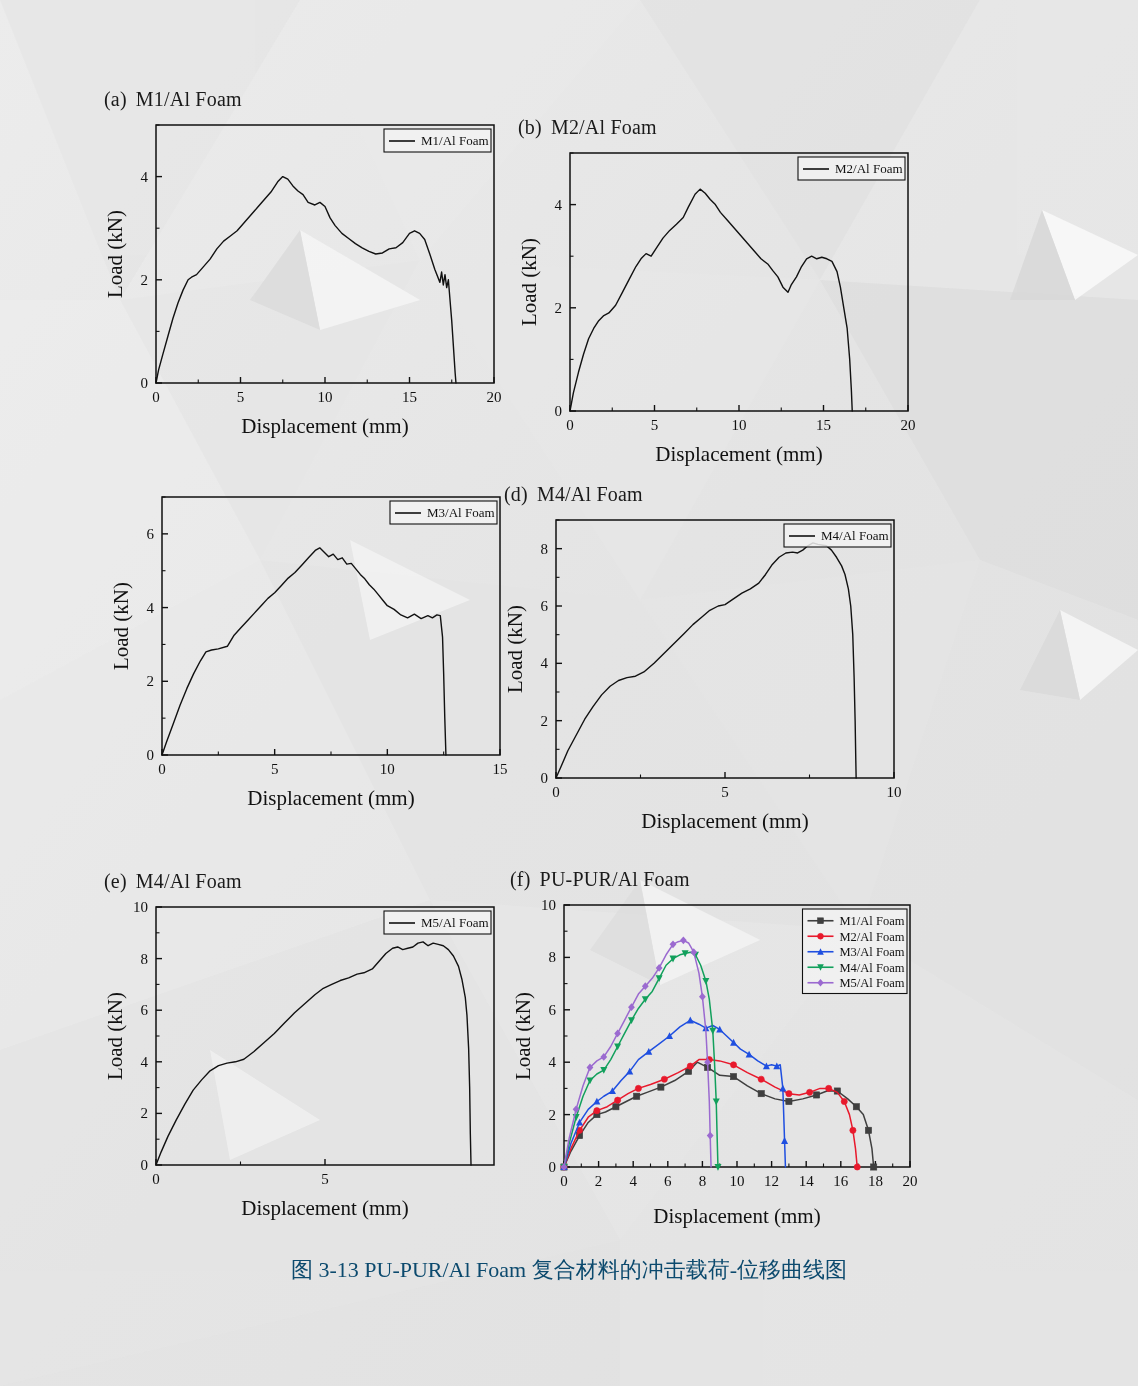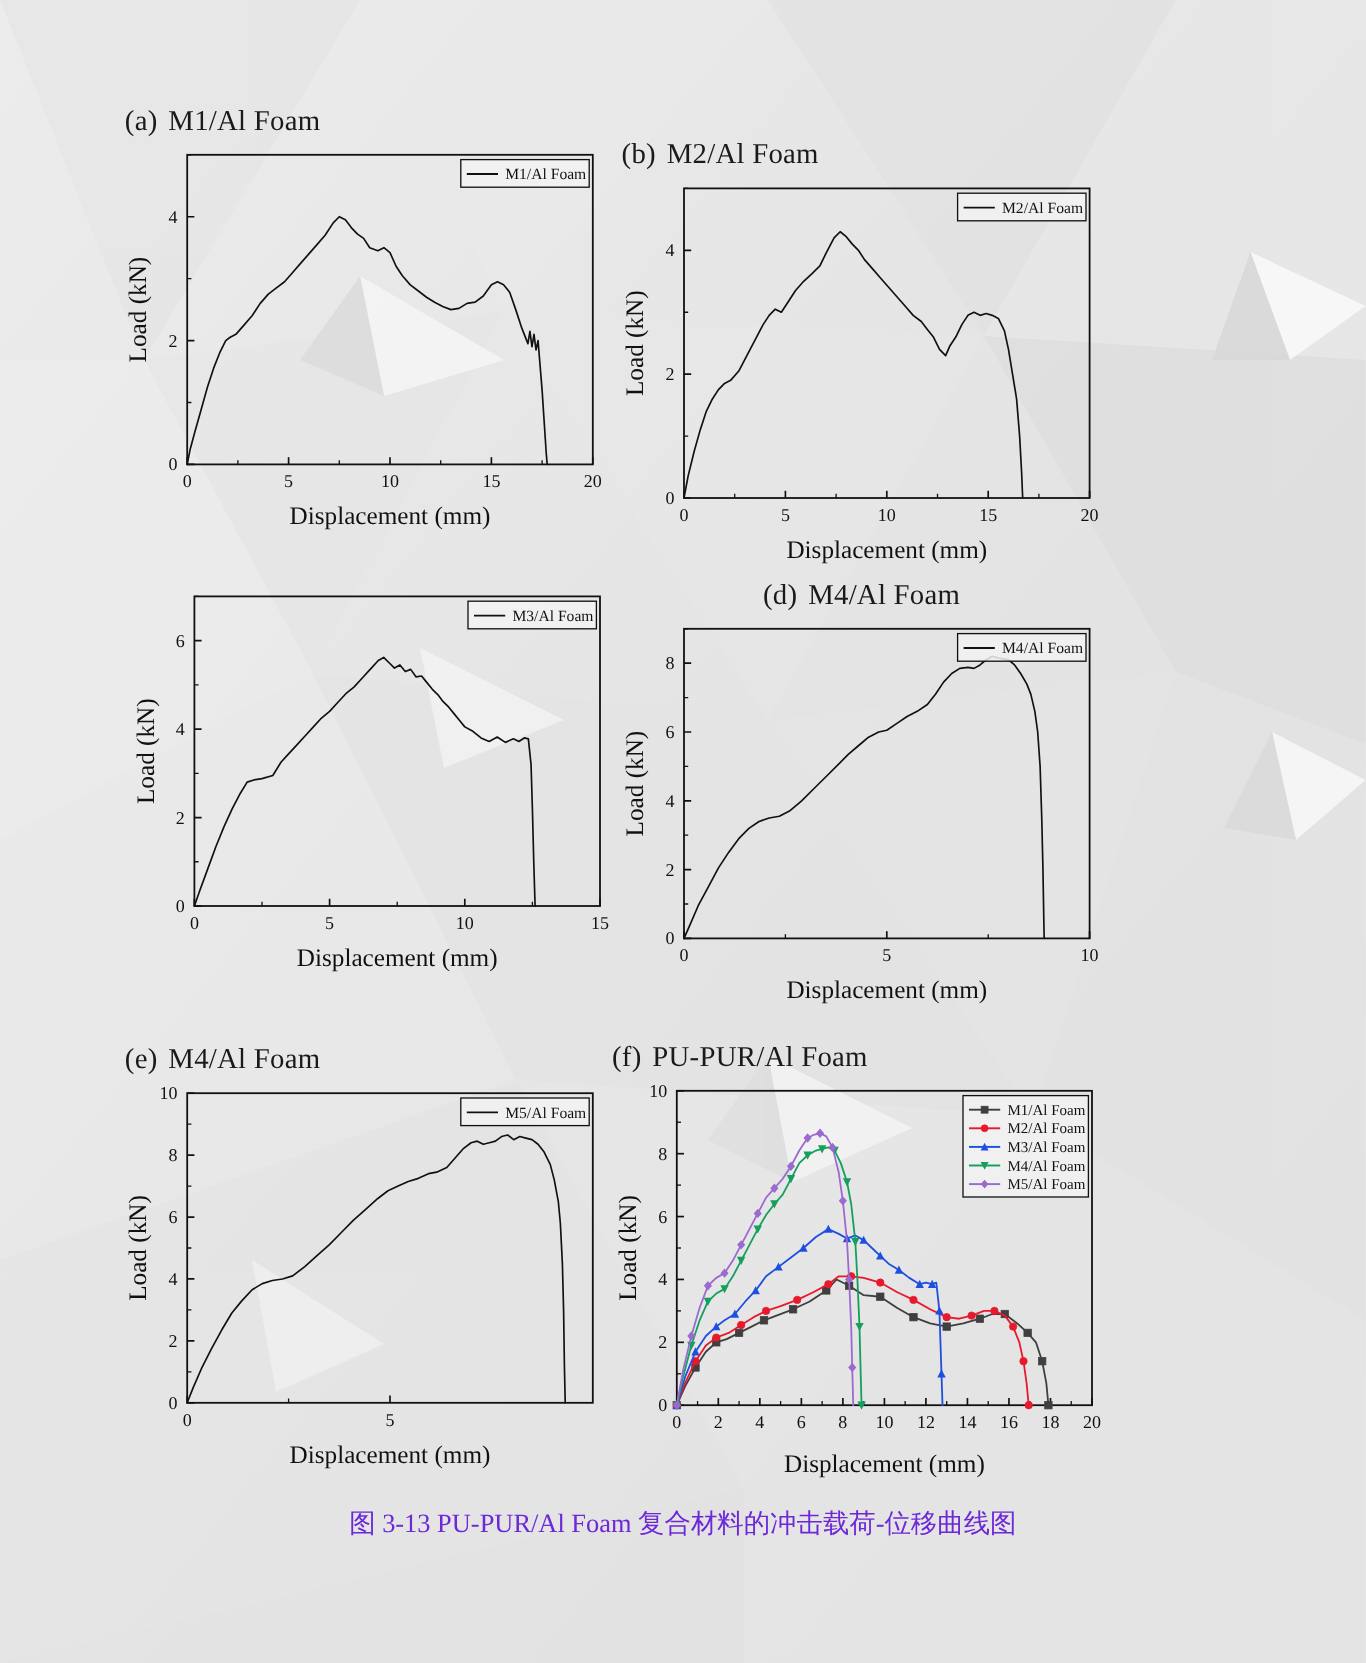--- a/index.html
+++ b/index.html
@@ -8,28 +8,28 @@
     font-family:"Liberation Serif", serif;
     background:#e8e8e8;
     position:relative;overflow:hidden;
   }
   
   #bg{position:absolute;inset:0;z-index:0;}
   #figure{position:absolute;inset:0;z-index:2;}
 
   .panel{position:absolute;}
   .panel-title{
-    font-size:24px;color:#1a1a1a;white-space:nowrap;
+    font-size:20px;color:#1a1a1a;white-space:nowrap;
     letter-spacing:.2px;
   }
   .panel-title .tag{margin-right:9px;}
   .plot{position:relative;}
   .caption{
     position:absolute;left:0;right:0;top:1255px;
-    text-align:center;font-size:22px;color:#6d28d9;
+    text-align:center;font-size:22px;color:#0c4a6e;
     font-family:"Liberation Serif","DejaVu Serif",serif;
   }
   svg{display:block;}
   text{font-family:"Liberation Serif", serif;fill:#111;}
   .ticklab{font-size:15px;}
   .axlab{font-size:21px;}
   .leglab{font-size:13px;}
   .leglab-f{font-size:12.5px;}
 </style>
 </head>
@@ -187,21 +187,21 @@
           <path d="M52.00 272.00 L56.51 259.10 L63.27 240.67 L70.03 222.24 L76.79 205.66 L83.55 190.91 L90.31 178.01 L95.94 168.80 L101.57 166.96 L108.33 165.85 L117.35 163.27 L124.11 152.21 L130.87 144.84 L137.63 137.47 L144.39 130.10 L151.15 122.73 L157.91 115.36 L164.67 109.83 L171.43 102.46 L178.19 95.09 L184.95 89.56 L191.71 82.19 L198.47 74.81 L205.23 67.44 L209.73 64.86 L214.24 69.29 L218.75 73.71 L223.25 71.13 L227.76 76.66 L232.27 74.81 L236.77 81.08 L241.28 80.34 L245.79 85.87 L250.29 91.40 L254.80 95.82 L259.31 101.72 L263.81 106.14 L268.32 111.67 L272.83 117.20 L277.33 122.73 L284.09 126.41 L290.85 131.94 L297.61 134.89 L304.37 131.21 L311.13 135.63 L317.89 132.68 L322.40 134.89 L326.91 131.94 L330.29 132.68 L332.54 154.06 L333.67 190.91 L334.79 235.14 L335.92 272.00" fill="none" stroke="#111111" stroke-width="1.4" stroke-linejoin="round" stroke-linecap="round"></path>
           <text x="221" y="322" text-anchor="middle" class="axlab">Displacement (mm)</text>
           <text x="0" y="0" text-anchor="middle" class="axlab" transform="translate(18,143) rotate(-90)">Load (kN)</text>
           <rect x="280" y="18" width="107" height="23" fill="#f2f2f2" fill-opacity="0.85" stroke="#111" stroke-width="1.1"></rect>
           <line x1="285" y1="30" x2="311" y2="30" stroke="#111111" stroke-width="1.6"></line>
           <text x="317" y="34.3" class="leglab" font-size="13">M3/Al Foam</text>
         </svg>
     </div>
   </div>
 
-  <div class="panel" style="left:518px;top:483px;text-align:center;">
+  <div class="panel" style="left:504px;top:483px;">
     <div class="panel-title">
       <span class="tag">(d)</span><span>M4/Al Foam</span>
     </div>
     <div class="plot">
       <svg width="400" height="330" viewBox="0 0 400 330">
           <rect x="52" y="14" width="338" height="258" fill="none" stroke="#111111" stroke-width="1.5"></rect>
           <line x1="52" y1="272" x2="52" y2="266" stroke="#111111" stroke-width="1.4"></line>
           <text x="52" y="291" text-anchor="middle" class="ticklab">0</text>
           <line x1="221" y1="272" x2="221" y2="266" stroke="#111111" stroke-width="1.4"></line>
           <text x="221" y="291" text-anchor="middle" class="ticklab">5</text>

